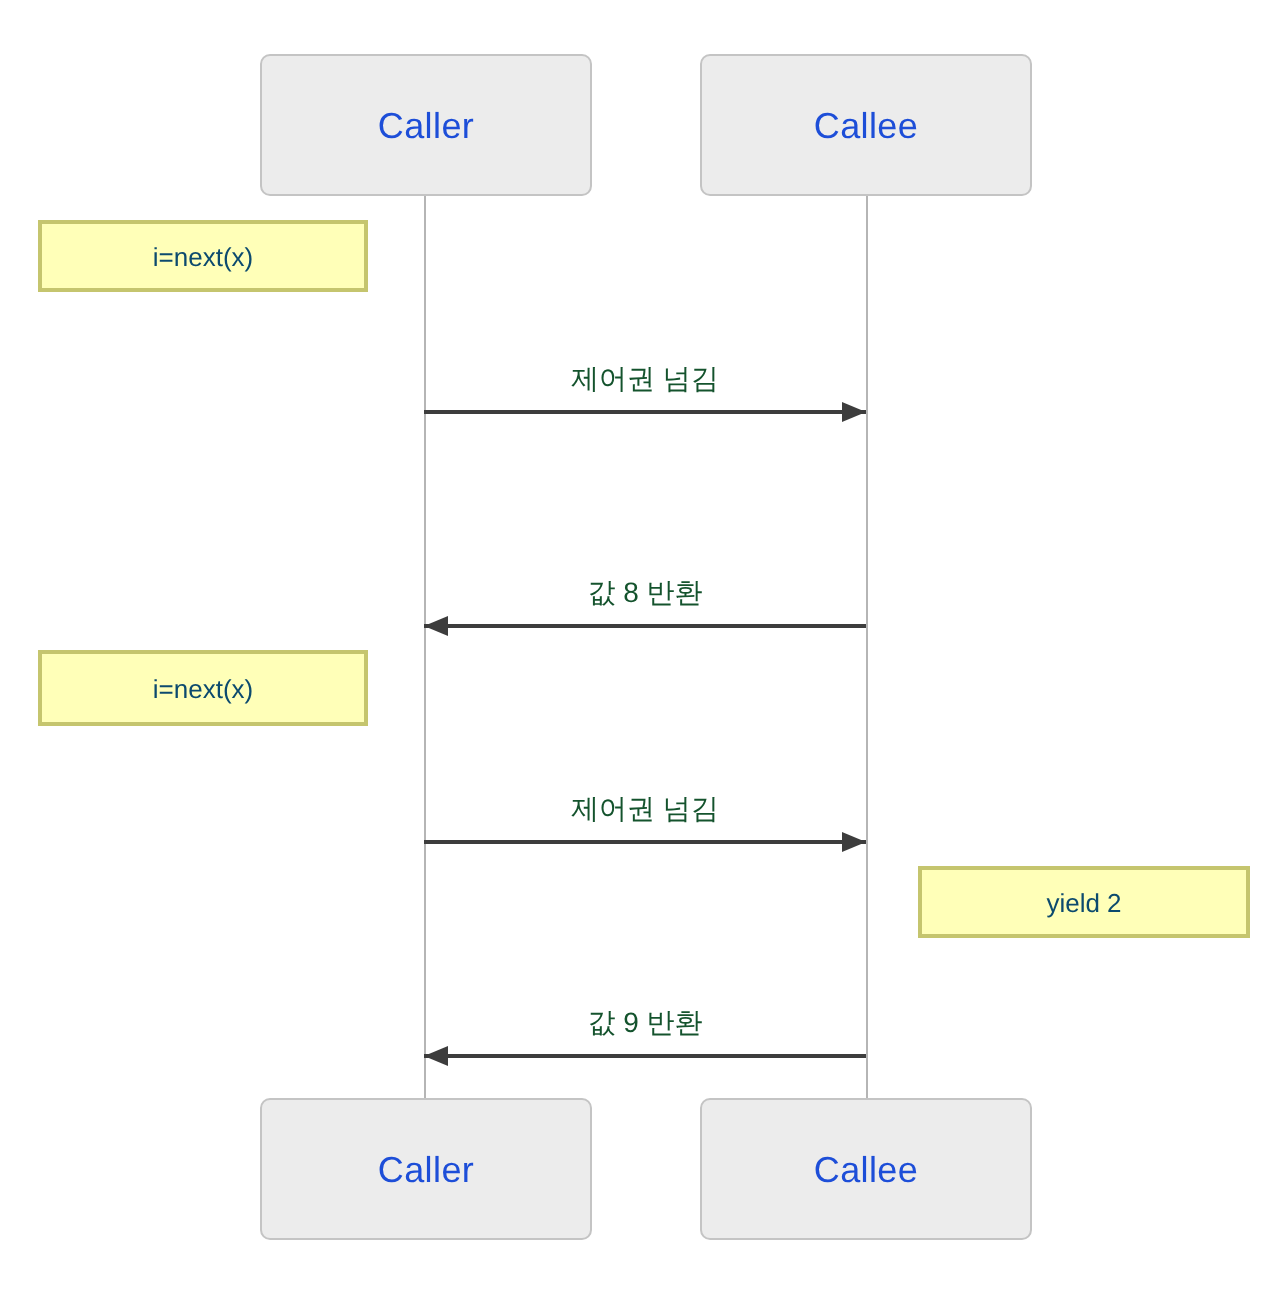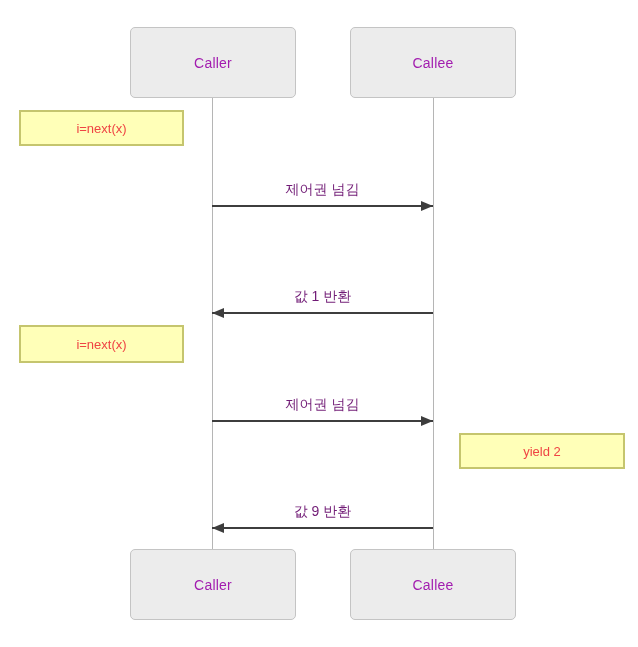--- a/index.html
+++ b/index.html
@@ -28,22 +28,22 @@
     position: absolute;
     box-sizing: border-box;
     background: #ececec;
     border: 1px solid #c4c4c4;
     border-radius: 5px;
     display: flex;
     align-items: center;
     justify-content: center;
   }
   .participant-label {
-    font-size: 14px;
-    color: #a21caf;
+    font-size: 18px;
+    color: #1d4ed8;
     letter-spacing: 0.2px;
     line-height: 1;
     text-align: right;
   }
 
   
   .lifeline {
     position: absolute;
     width: 1px;
     background: #b5b5b5;
@@ -54,21 +54,21 @@
     position: absolute;
     box-sizing: border-box;
     background: #ffffb8;
     border: 2px solid #c5c56e;
     display: flex;
     align-items: center;
     justify-content: center;
   }
   .note-label {
     font-size: 13px;
-    color: #ef4444;
+    color: #0c4a6e;
     line-height: 1;
     white-space: nowrap;
   }
 
   
   .message {
     position: absolute;
     height: 0;
   }
   .message-line {
@@ -93,21 +93,21 @@
   .arrowhead.left {
     left: 0;
     border-right: 12px solid #3d3d3d;
   }
   .message-label {
     position: absolute;
     width: 100%;
     text-align: center;
     bottom: 9px;
     font-size: 14px;
-    color: #701a75;
+    color: #14532d;
     line-height: 1;
     white-space: nowrap;
   }
 </style>
 </head>
 <body>
 
 <div id="diagram-canvas">
 
   <div class="lifeline" style="left:212px; top:98px; height:452px;"></div>
@@ -135,21 +135,21 @@
 
   <div class="message" style="left:212px; top:205px; width:221px;">
     <div class="message-line" style="width:221px;"></div>
     <div class="arrowhead right"></div>
     <div class="message-label">제어권 넘김</div>
   </div>
 
   <div class="message" style="left:212px; top:312px; width:221px;">
     <div class="message-line" style="width:221px;"></div>
     <div class="arrowhead left"></div>
-    <div class="message-label">값 1 반환</div>
+    <div class="message-label">값 8 반환</div>
   </div>
 
   <div class="message" style="left:212px; top:420px; width:221px;">
     <div class="message-line" style="width:221px;"></div>
     <div class="arrowhead right"></div>
     <div class="message-label">제어권 넘김</div>
   </div>
 
   <div class="message" style="left:212px; top:527px; width:221px;">
     <div class="message-line" style="width:221px;"></div>

